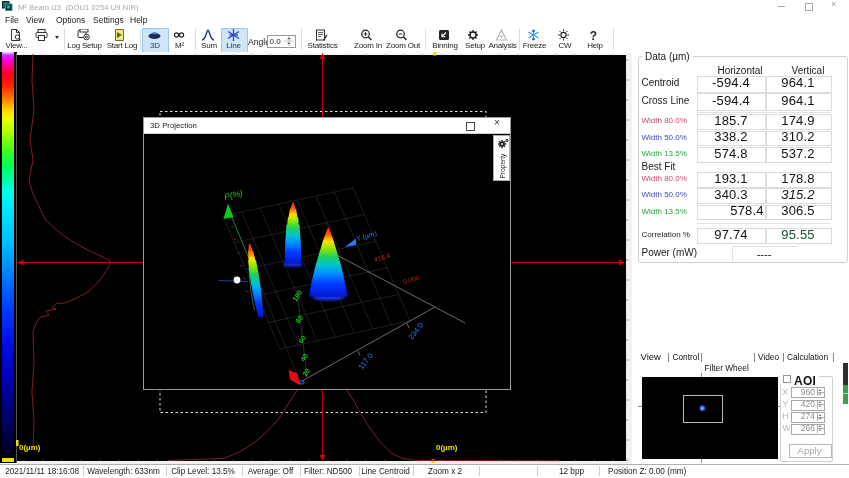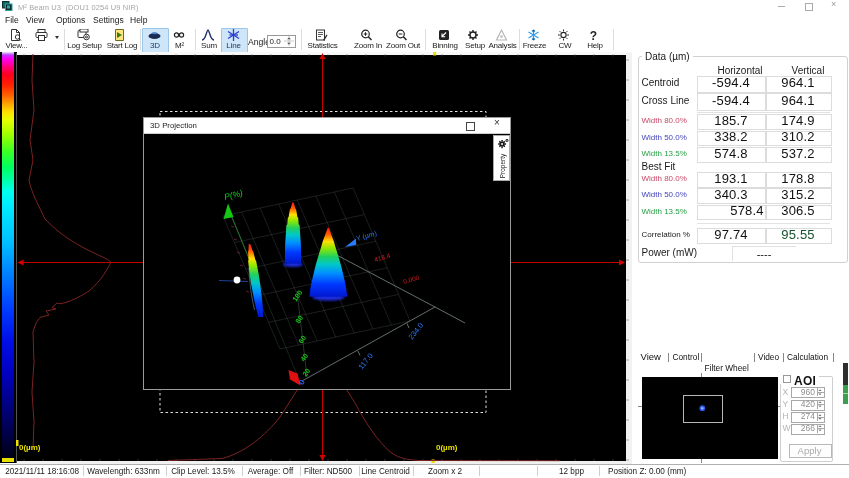--- a/index.html
+++ b/index.html
@@ -322,21 +322,21 @@
 <div class="abs ctr" style="left:798px;top:145.6px;font-size:13px;letter-spacing:0.2px;color:#111;">537.2</div>
 <div class="abs tl" style="left:641.5px;top:173.8px;font-size:8px;color:#c84868;">Width 80.0%</div>
 <div class="abs" style="left:697px;top:171.9px;width:67px;height:13.8px;border:1px solid #dcdcdc;"></div>
 <div class="abs" style="left:766px;top:171.9px;width:64px;height:13.8px;border:1px solid #dcdcdc;"></div>
 <div class="abs ctr" style="left:731px;top:170.5px;font-size:13px;letter-spacing:0.2px;color:#111;">193.1</div>
 <div class="abs ctr" style="left:798px;top:170.5px;font-size:13px;letter-spacing:0.2px;color:#111;">178.8</div>
 <div class="abs tl" style="left:641.5px;top:190.2px;font-size:8px;color:#4444bb;">Width 50.0%</div>
 <div class="abs" style="left:697px;top:188.3px;width:67px;height:13.8px;border:1px solid #dcdcdc;"></div>
 <div class="abs" style="left:766px;top:188.3px;width:64px;height:13.8px;border:1px solid #dcdcdc;"></div>
 <div class="abs ctr" style="left:731px;top:186.9px;font-size:13px;letter-spacing:0.2px;color:#111;">340.3</div>
-<div class="abs ctr" style="left:798px;top:186.9px;font-size:13px;letter-spacing:0.2px;color:#111;">315.2</div>
+<div class="abs ctr" style="left:798px;top:186.9px;font-size:13px;letter-spacing:0.2px;color:#111;font-style:italic;">315.2</div>
 <div class="abs tl" style="left:641.5px;top:206.6px;font-size:8px;color:#28a045;">Width 13.5%</div>
 <div class="abs" style="left:697px;top:204.7px;width:67px;height:13.8px;border:1px solid #dcdcdc;"></div>
 <div class="abs" style="left:766px;top:204.7px;width:64px;height:13.8px;border:1px solid #dcdcdc;"></div>
 <div class="abs ctr" style="left:747px;top:203.3px;font-size:13px;letter-spacing:0.2px;color:#111;">578.4</div>
 <div class="abs ctr" style="left:798px;top:203.3px;font-size:13px;letter-spacing:0.2px;color:#111;">306.5</div>
 <div class="abs tl" style="left:641.5px;top:229.8px;font-size:8px;color:#1a1a1a;">Correlation %</div>
 <div class="abs" style="left:697px;top:227.9px;width:67px;height:13.8px;border:1px solid #dcdcdc;"></div>
 <div class="abs" style="left:766px;top:227.9px;width:64px;height:13.8px;border:1px solid #dcdcdc;"></div>
 <div class="abs ctr" style="left:731px;top:226.5px;font-size:13px;letter-spacing:0.2px;color:#111;">97.74</div>
 <div class="abs ctr" style="left:798px;top:226.5px;font-size:13px;letter-spacing:0.2px;color:#14532d;">95.55</div>

